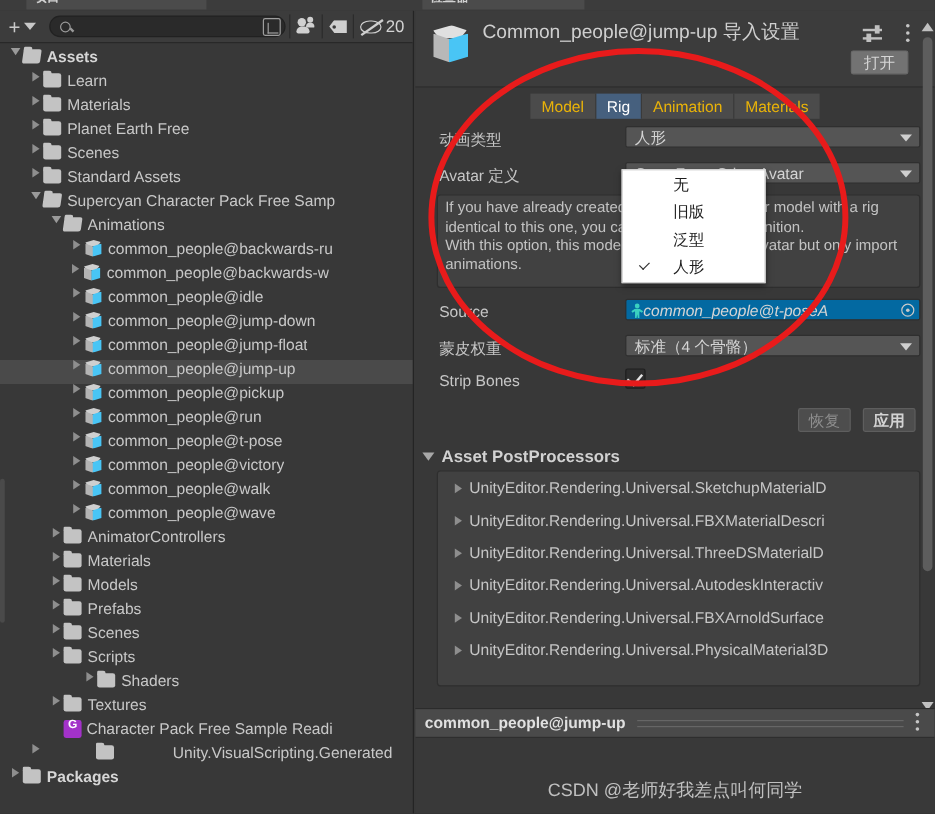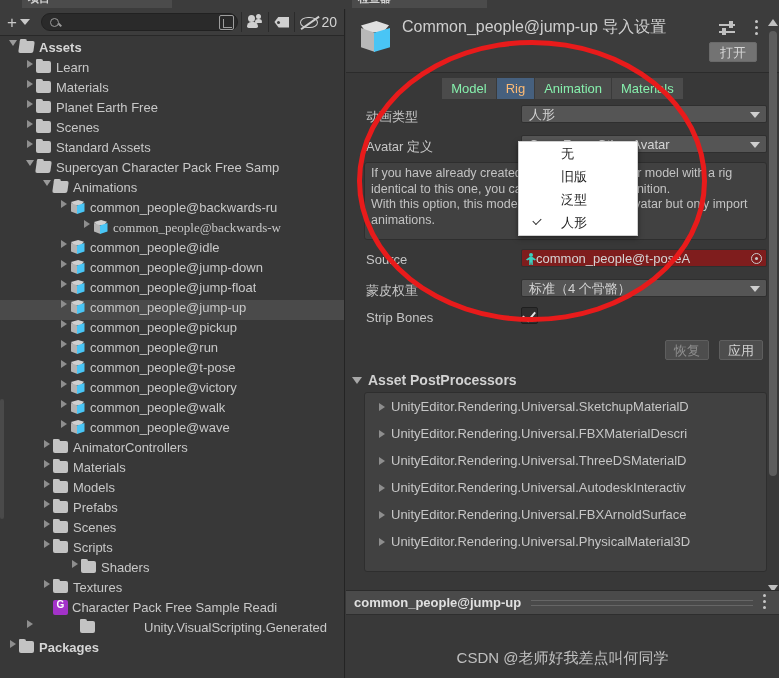--- a/index.html
+++ b/index.html
@@ -189,26 +189,26 @@
     color: #d6d6d6; font-size: 13px; text-align: center; line-height: 19px;
   }
 
   
   .tabs-row {
     position: absolute; left: 0; top: 65px; width: 433px; height: 28px;
     display: flex; justify-content: center; align-items: center;
   }
   .tabs-wrap { display: flex; height: 21px; }
   .itab {
-    background: #4b4b4b; color: #86efac; font-size: 13px;
+    background: #4b4b4b; color: #eab308; font-size: 13px;
     padding: 0 9px; line-height: 21px; border-right: 1px solid #3a3a3a;
     white-space: nowrap;
   }
   .itab:last-child { border-right: none; }
-  .itab.active { background: #46607e; color: #fdba74; }
+  .itab.active { background: #46607e; color: #ffffff; }
 
   
   .insp-body { position: absolute; left: 0; top: 95px; width: 433px; bottom: 0; }
   .frow { position: relative; height: 26px; }
   .flabel { position:absolute; left: 20px; top: 4px; font-size: 13px; color: #c6c6c6; }
   .fctl {
     position: absolute; left: 175px; right: 12px; top: 1px; height: 18px;
     background: #555555; border: 1px solid #2f2f2f; border-radius: 2px;
     color: #d4d4d4; font-size: 13px; line-height: 17px; padding-left: 7px;
     white-space: nowrap; overflow: hidden;
@@ -218,23 +218,23 @@
     border-left: 5px solid transparent; border-right: 5px solid transparent;
     border-top: 6px solid #cfcfcf;
   }
   .helpbox {
     position: absolute; left: 18px; right: 12px; top: 0; height: 78px;
     background: #414141; border: 1px solid #2e2e2e; border-radius: 3px;
     color: #c3c3c3; font-size: 12.5px; line-height: 15.6px; padding: 3px 6px;
   }
   .objfield {
     position: absolute; left: 175px; right: 12px; top: 1px; height: 18px;
-    background: #7f1d1d; border: 1px solid #2f2f2f; border-radius: 2px;
+    background: #0369a1; border: 1px solid #2f2f2f; border-radius: 2px;
     color: #d4d4d4; font-size: 13px; line-height: 17px;
-    white-space: nowrap; overflow: hidden; padding-left: 4px;
+    white-space: nowrap; overflow: hidden; padding-left: 4px; font-style: italic;
   }
   .objfield .avatar-ic {
     display:inline-block; width:10px;height:12px; vertical-align:-2px; position:relative;
   }
   .objfield .avatar-ic::before{
     content:""; position:absolute;left:3px;top:0;width:4px;height:4px;border-radius:50%;background:#3ad0c0;
   }
   .objfield .avatar-ic::after{
     content:""; position:absolute;left:0px;top:4px;width:10px;height:8px;background:#3ad0c0;
     clip-path: polygon(35% 0,65% 0,100% 30%,88% 45%,68% 30%,68% 100%,55% 100%,50% 60%,45% 100%,32% 100%,32% 30%,12% 45%,0 30%);
@@ -256,21 +256,21 @@
     border-right: 2.4px solid #e6e6e6; border-bottom: 2.4px solid #e6e6e6;
     transform: rotate(40deg);
   }
   .btn-row { position: relative; height: 32px; }
   .sbtn {
     position: absolute; height: 20px; background: #4d4d4d;
     border: 1px solid #5e5e5e; border-radius: 2px;
     color: #8e8e8e; font-size: 13px; line-height: 19px; text-align: center;
     padding: 0 8px;
   }
-  .sbtn.apply { color: #d2d2d2; }
+  .sbtn.apply { color: #d2d2d2; font-weight: bold; }
 
   .section-hdr {
     position: relative; height: 24px; padding-left: 6px;
     display: flex; align-items: center; gap: 6px;
   }
   .section-hdr .tri { width:0;height:0;border-left:5px solid transparent;border-right:5px solid transparent;border-top:7px solid #a8a8a8;}
   .section-hdr .txt { font-size: 14px; font-weight: bold; color: #d2d2d2;}
   .pp-list {
     position: absolute; left: 18px; right: 12px; top: 0; bottom: 0;
     background: #414141; border: 1px solid #2e2e2e; border-radius: 3px;
@@ -459,21 +459,21 @@
           <span class="tw">
             <i class="arrow-r"></i>
           </span>
           <span class="micon">
             <i class="cb-top"></i>
             <i class="cb-l"></i>
             <i class="cb-r"></i>
           </span>
           <span class="rowlabel">common_people@backwards-ru</span>
         </div>
-        <div class="row" style="padding-left: 80px; font-family: Liberation Serif, serif;">
+        <div class="row" style="padding-left: 56px;">
           <span class="tw">
             <i class="arrow-r"></i>
           </span>
           <span class="micon">
             <i class="cb-top"></i>
             <i class="cb-l"></i>
             <i class="cb-r"></i>
           </span>
           <span class="rowlabel">common_people@backwards-w</span>
         </div>

